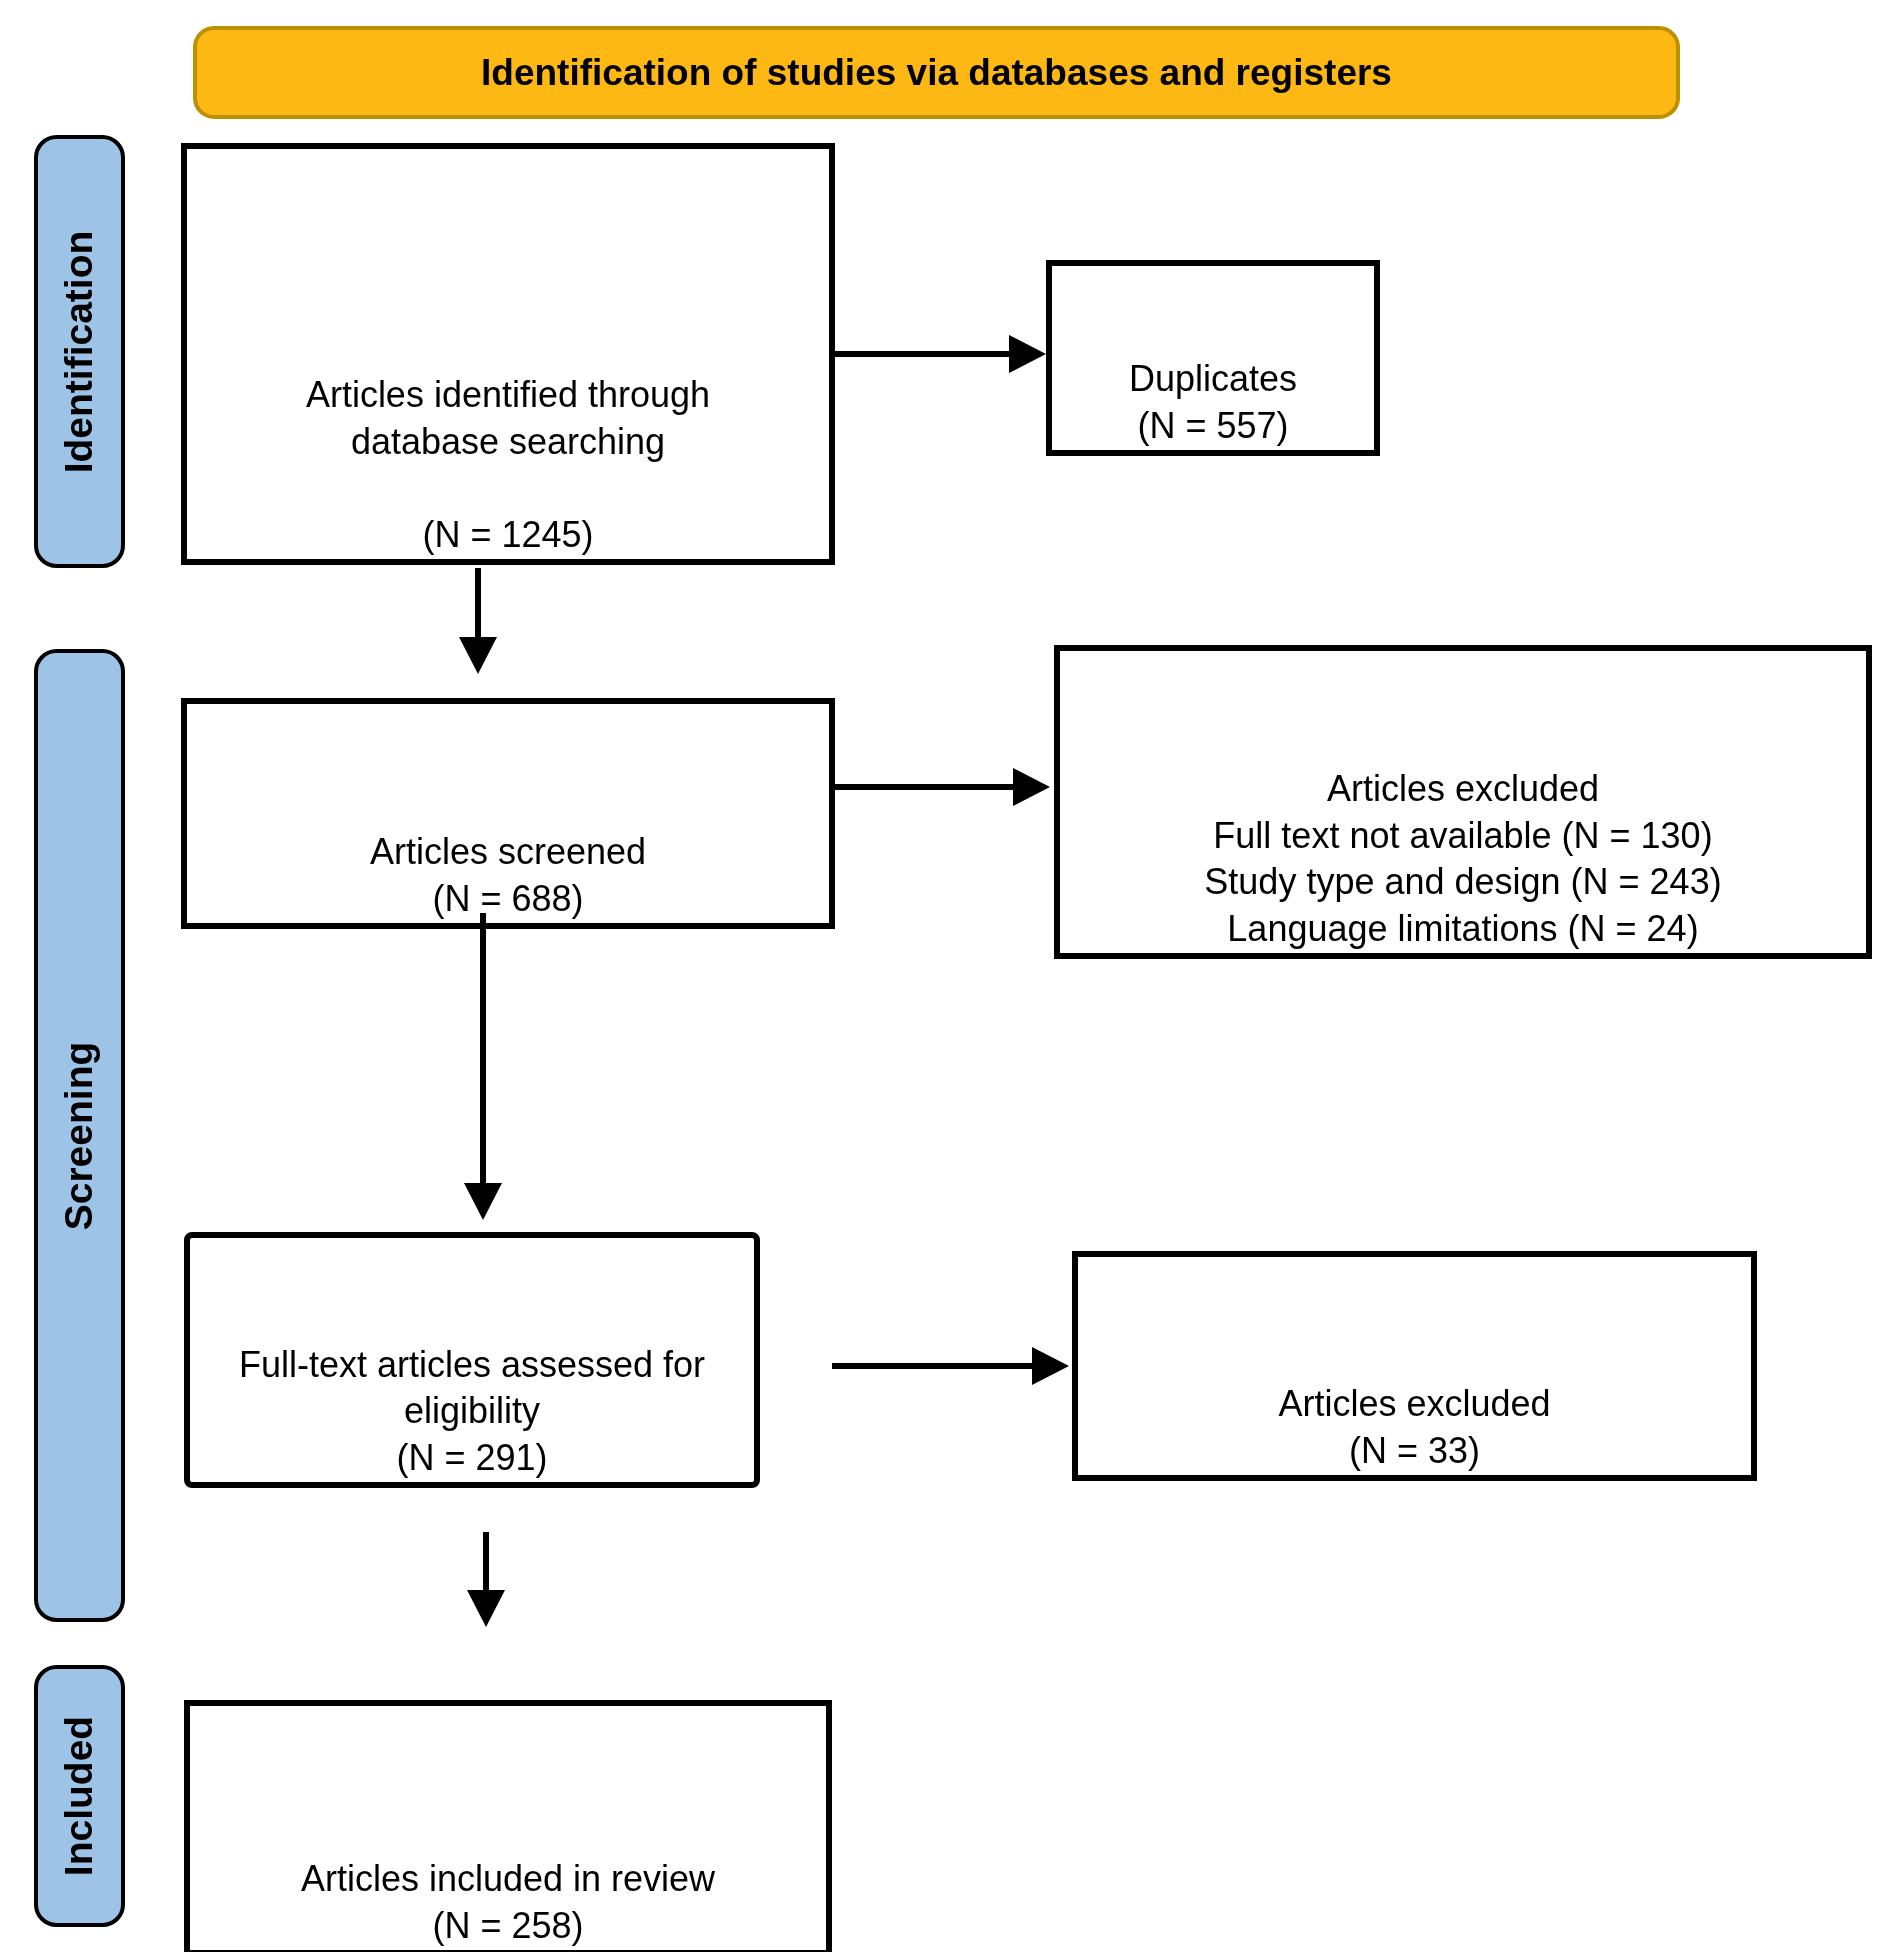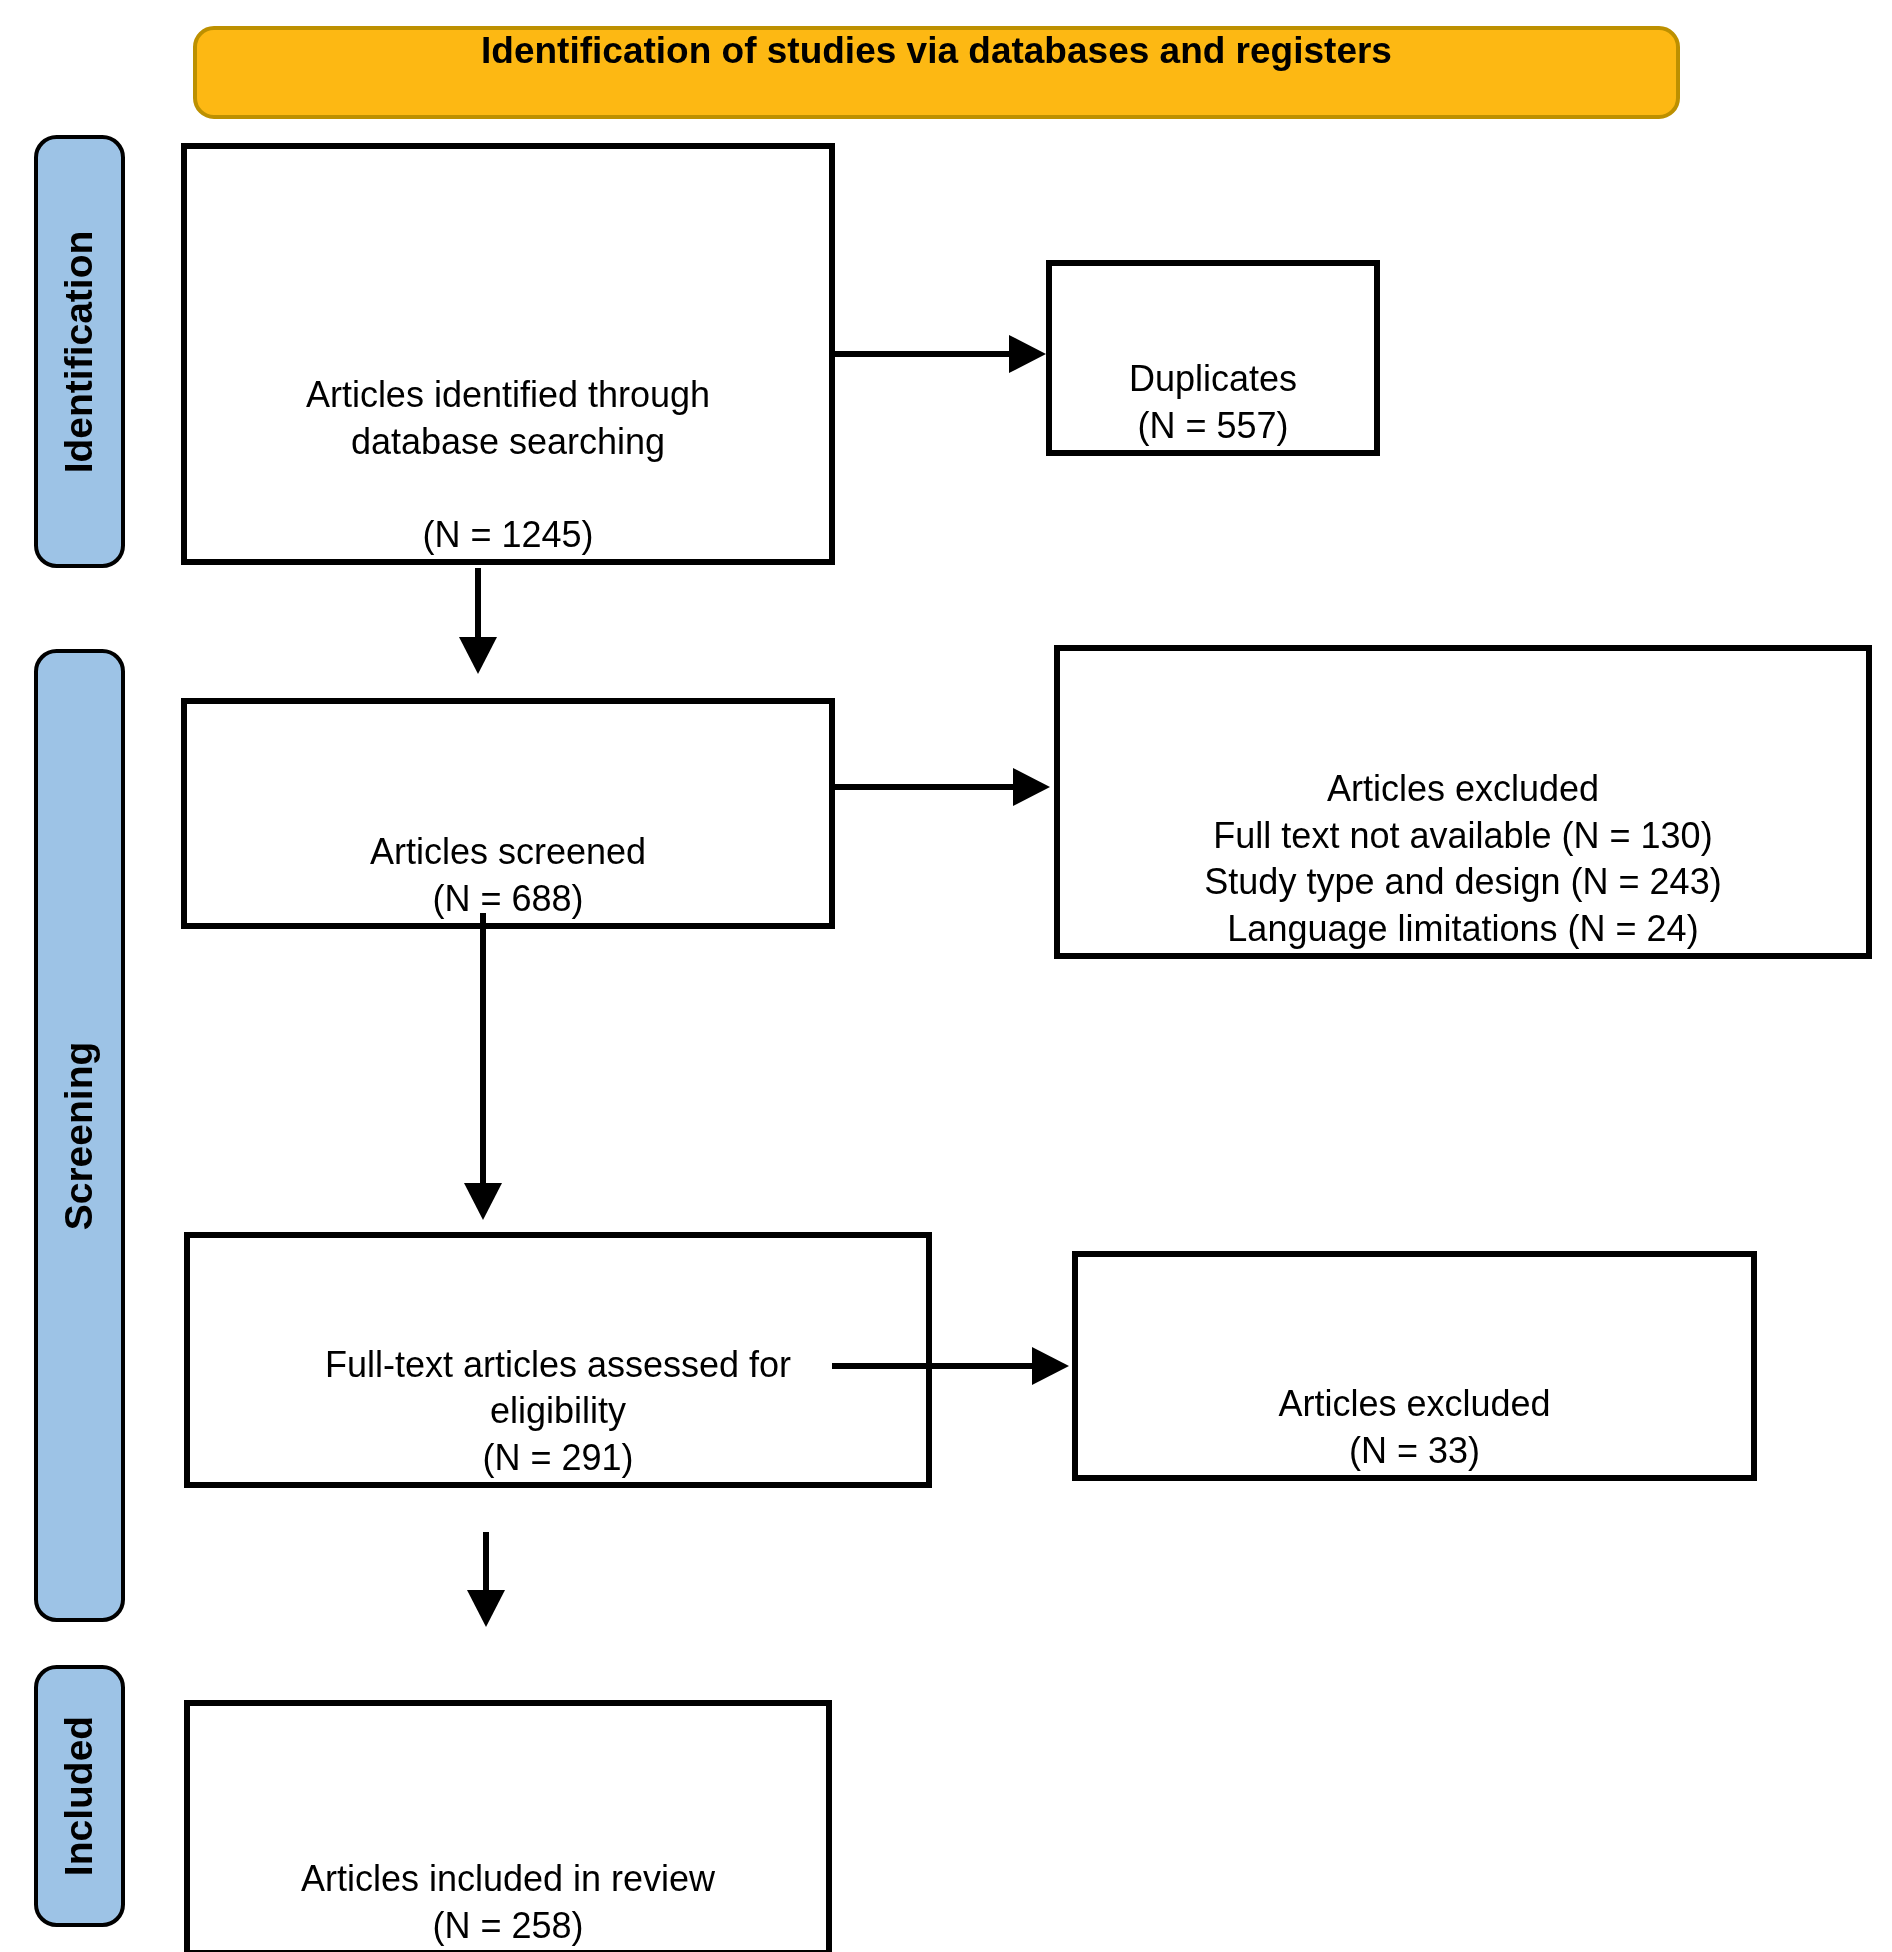--- a/index.html
+++ b/index.html
@@ -8,21 +8,21 @@
     width:1893px;height:1952px;
     background:#ffffff;
     font-family:"Liberation Sans", sans-serif;
     color:#000;
   }
   
   .banner{
     position:absolute;left:193px;top:26px;width:1487px;height:93px;
     background:#FDB813;border:4px solid #BD9000;border-radius:21px;
     box-sizing:border-box;
-    display:flex;align-items:flex-start;justify-content:center;
+    display:flex;align-items:center;justify-content:center;
   }
   .banner span{font-size:37px;font-weight:bold;}
   
   .stage{
     position:absolute;left:34px;width:91px;
     background:#9DC3E6;border:4.8px solid #000;border-radius:22.6px;
     box-sizing:border-box;
     display:flex;align-items:center;justify-content:center;
   }
   .stage .vtext{
@@ -42,21 +42,21 @@
     text-align:center;
   }
   .box span{
     font-size:36px;line-height:1.3;
     white-space:pre-line;
   }
   .b-identified{left:181px;top:143px;width:654px;height:422px;}
   .b-duplicates{left:1046px;top:260px;width:334px;height:196px;}
   .b-screened{left:181px;top:698px;width:654px;height:231px;}
   .b-excluded-screening{left:1054px;top:645px;width:818px;height:314px;}
-  .b-fulltext{left:184px;top:1232px;width:748px;height:256px;}
+  .b-fulltext{left:184px;top:1232px;width:576px;height:256px;border-radius:8px;}
   .b-excluded-fulltext{left:1072px;top:1251px;width:685px;height:230px;}
   .b-included{left:184px;top:1669px;width:648px;height:256px;margin-top:31px;}
   
   .arrow-h{position:absolute;height:6.4px;background:#000;}
   .arrow-h::after{
     content:"";position:absolute;right:-35px;top:50%;
     transform:translateY(-50%);
     border-top:19.3px solid transparent;border-bottom:19.3px solid transparent;
     border-left:37px solid #000;
   }

